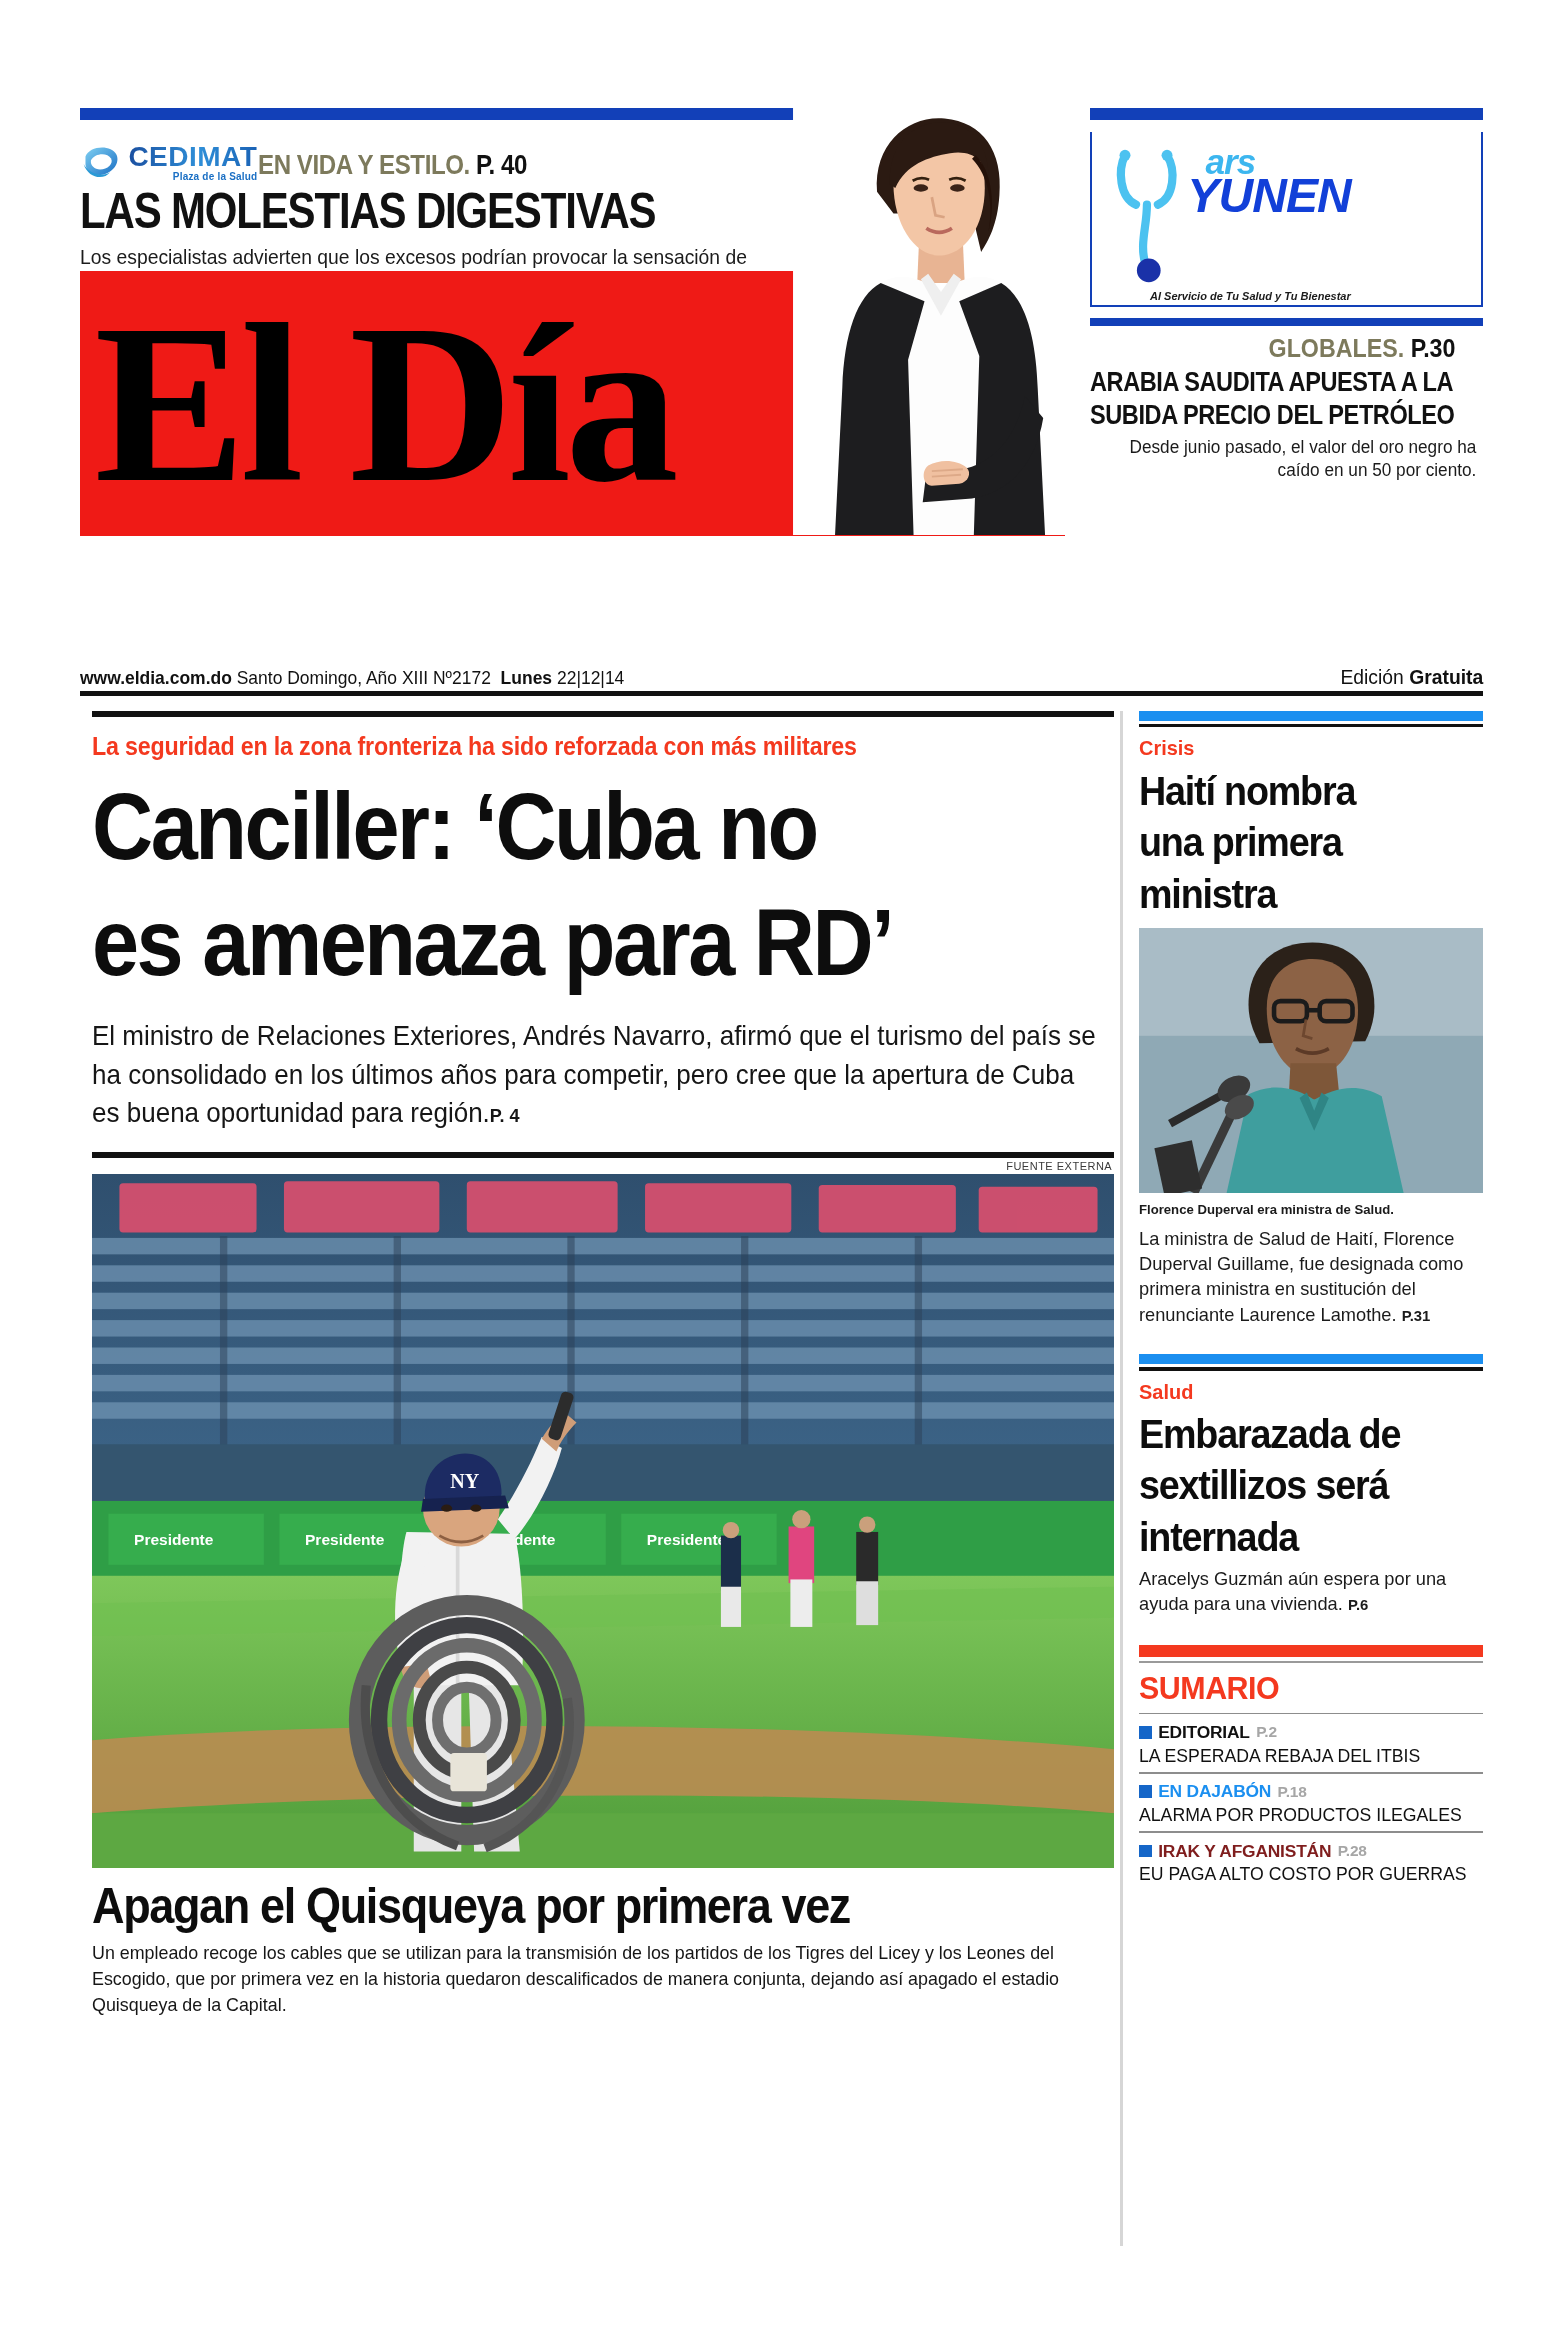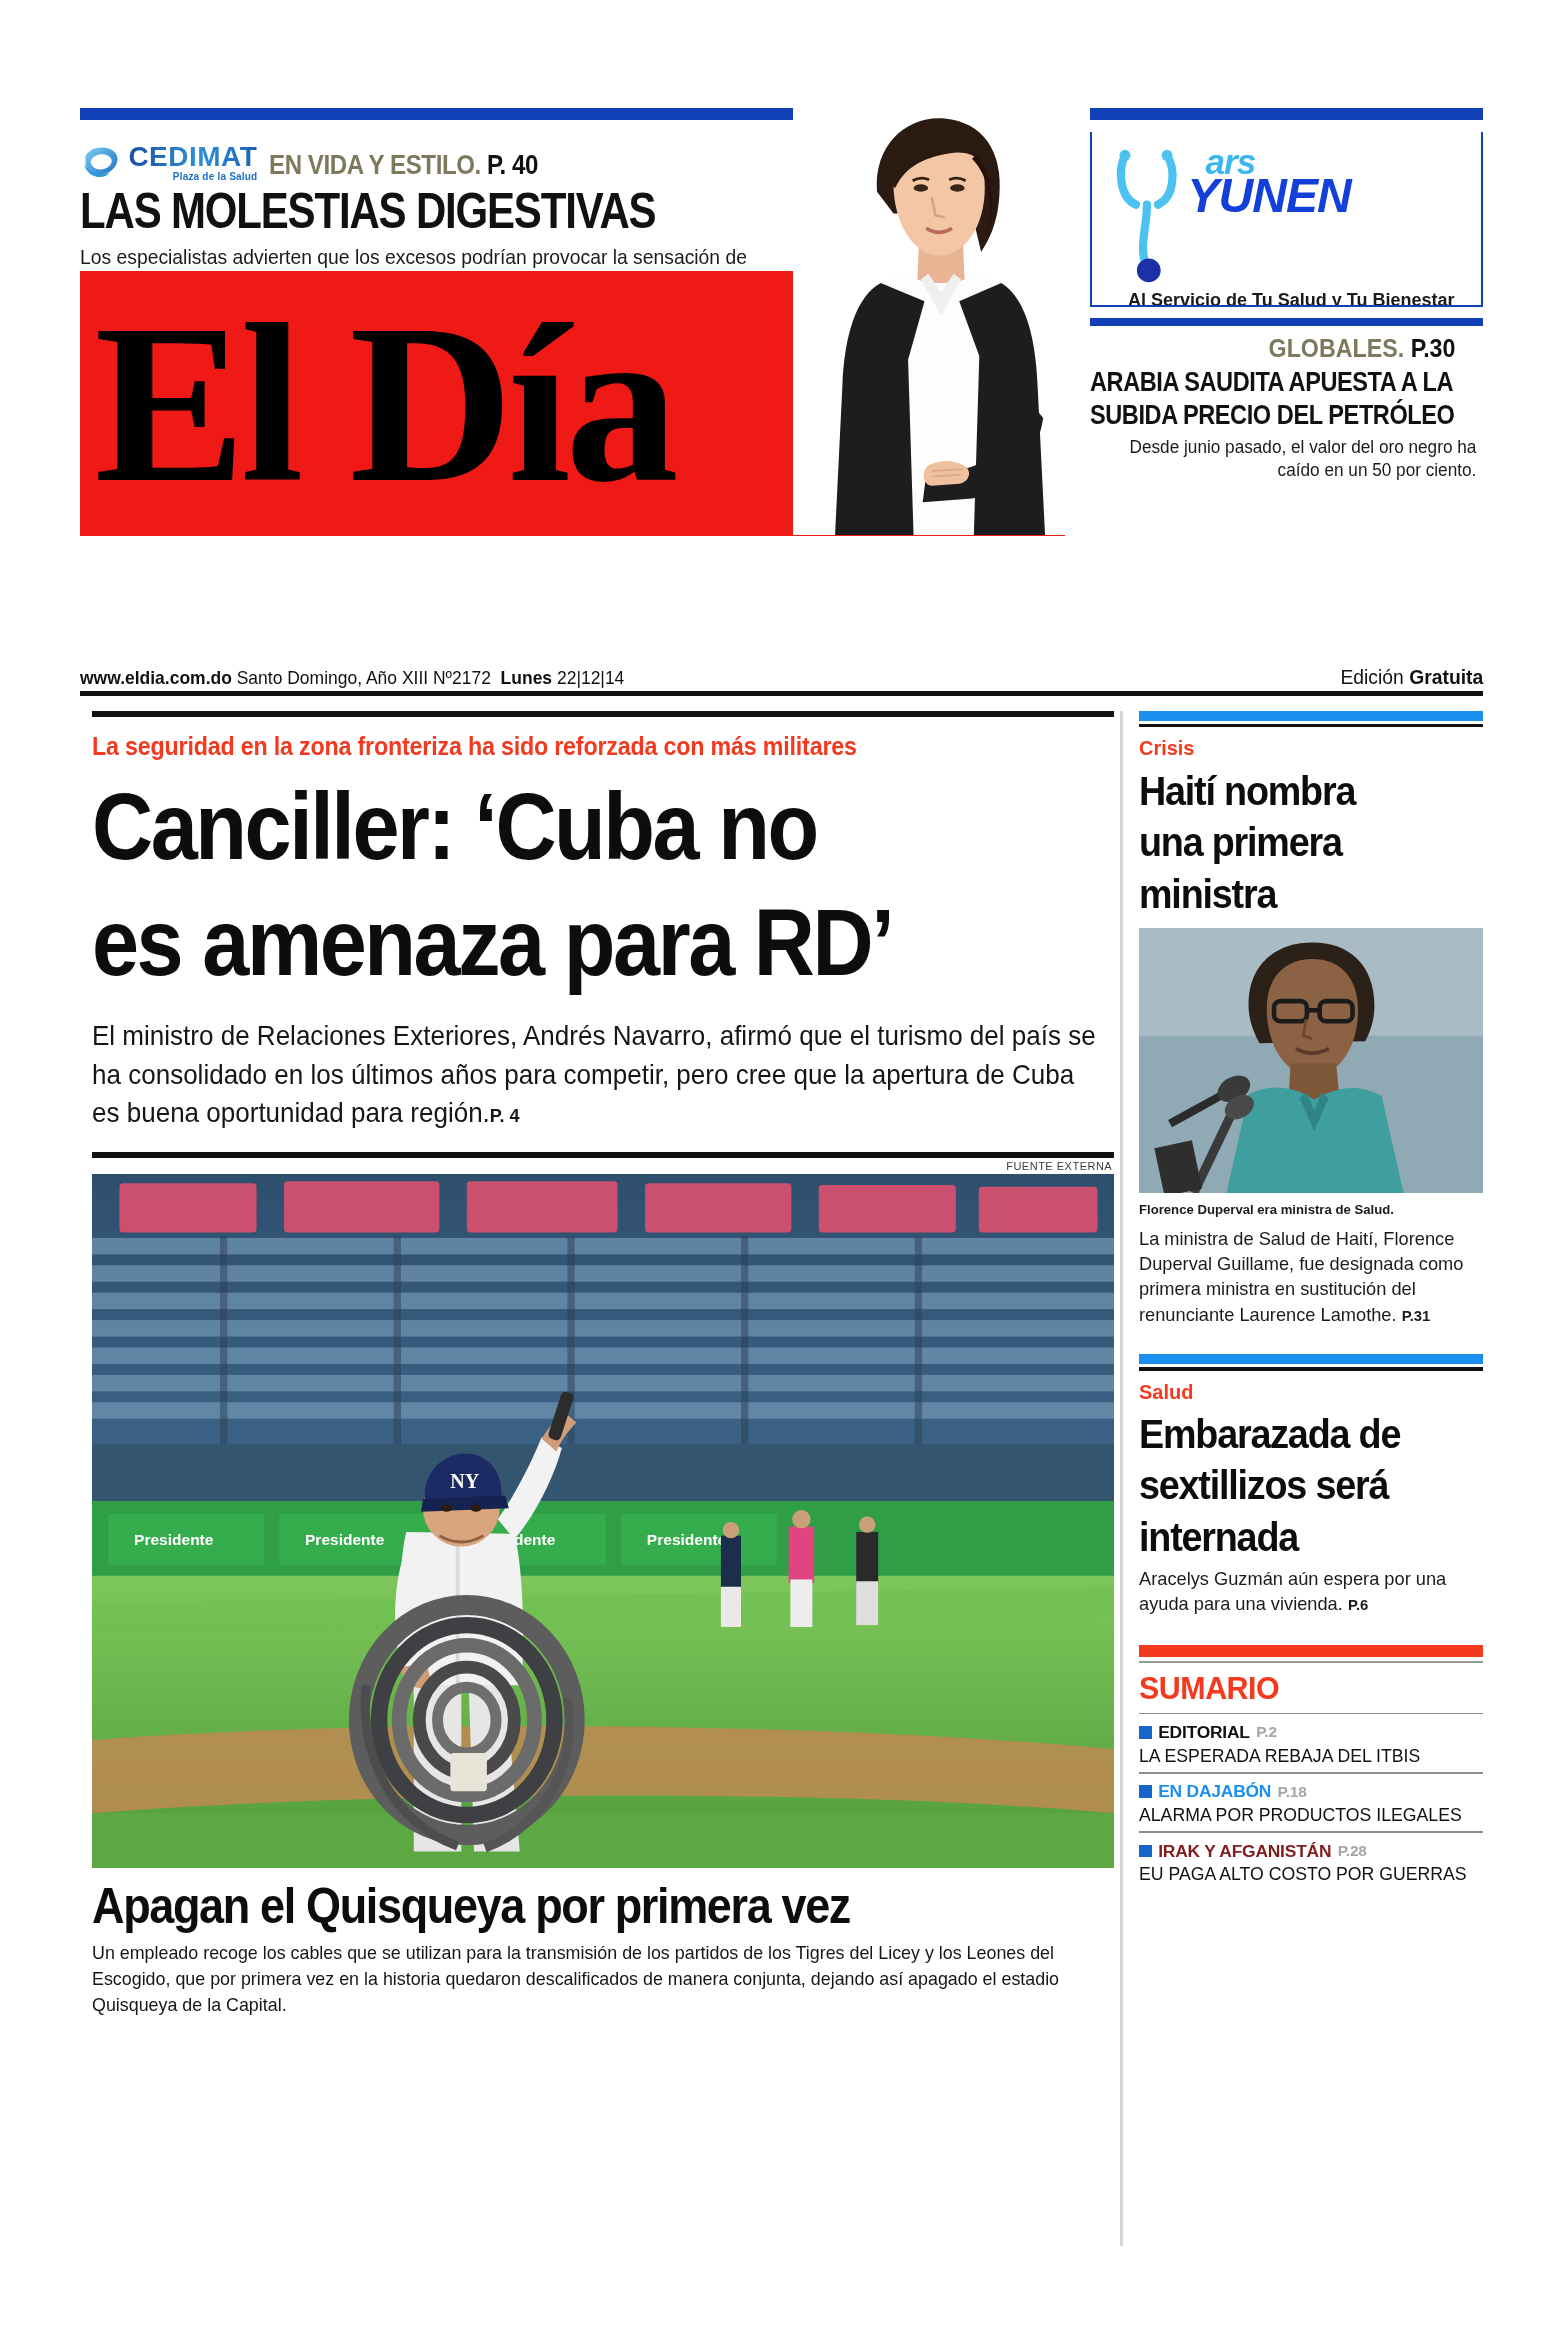--- a/index.html
+++ b/index.html
@@ -34,21 +34,21 @@
 
   
   .promo-left {
     position: absolute;
     left: 0; top: 0;
     width: 985px;
   }
   .promo-kicker {
     display: flex;
     align-items: flex-end;
-    gap: 12px;
+    gap: 1px;
     margin-top: 14.6px;
     height: 49px;
   }
   .cedimat-logo {
     display: flex;
     align-items: center;
     gap: 6.4px;
   }
   .cedimat-mark {
     width: 42px; height: 42px;
@@ -169,23 +169,23 @@
   }
   .ars-yunen {
     font-family: "Liberation Sans", sans-serif;
     font-weight: bold; font-style: italic;
     font-size: 48px; color: #1240d8; line-height: 0.85;
     letter-spacing: -0.9px;
     margin-left: 1.8px;
   }
   .ars-slogan {
     font-family: "Liberation Sans", sans-serif;
-    font-weight: bold;
-    font-size: 18px; color: #1b1b1b;
-    margin-left: 16px; margin-top: 1.8px;
+    font-style: italic; font-weight: bold;
+    font-size: 11px; color: #1b1b1b;
+    margin-left: 38px; margin-top: 1.8px;
     white-space: nowrap;
   }
 
   .globales-wrap { margin-top: 11px; text-align: right; }
   .globales-kicker {
     margin-top: 8.2px;
     font-family: "Liberation Sans", sans-serif;
     font-weight: bold;
     font-size: 25px;
     letter-spacing: 0px;

